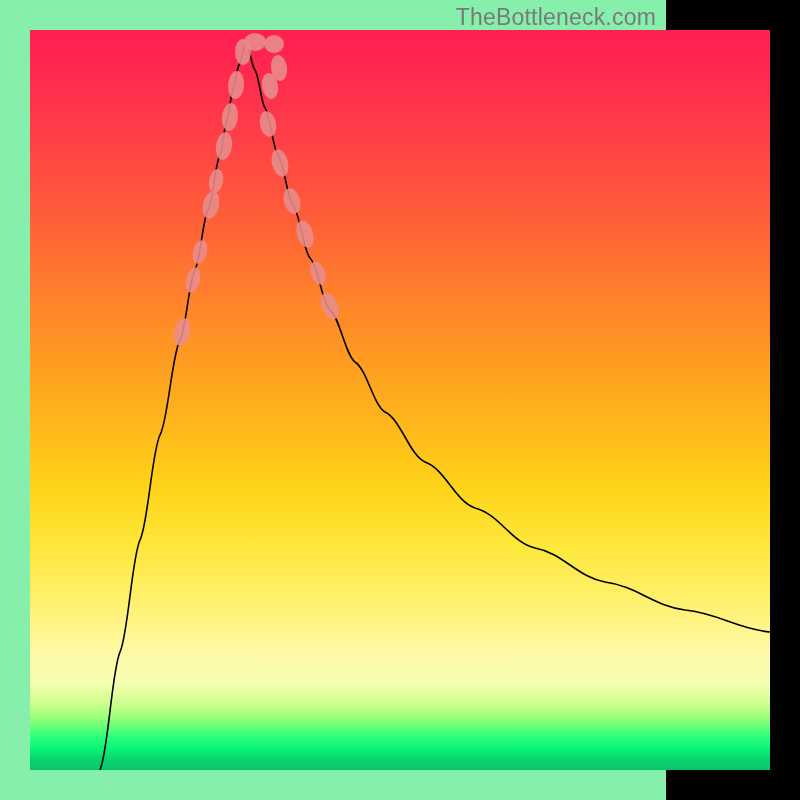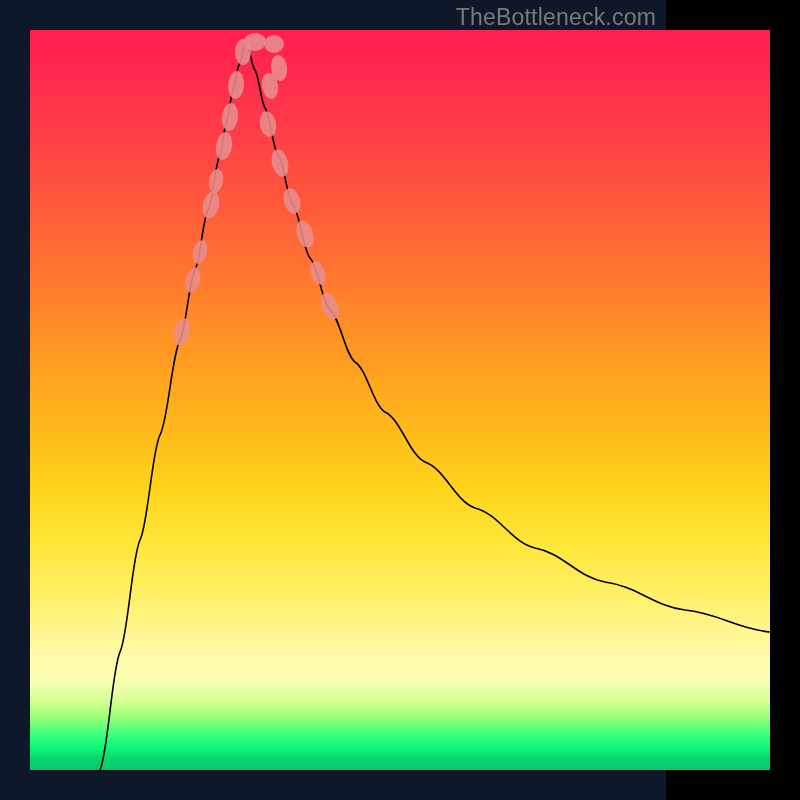--- a/index.html
+++ b/index.html
@@ -8,21 +8,21 @@
     width: 800px;
     height: 800px;
     background: #000;
     overflow: hidden;
     font-family: Arial, Helvetica, sans-serif;
   }
   .frame {
     position: relative;
     width: 666px;
     height: 800px;
-    background: #0f172a;
+    background: #86efac;
   }
   .plot-area {
     position: absolute;
     left: 30px;
     top: 30px;
     width: 740px;
     height: 740px;
     
     background: linear-gradient(to bottom,
       #ff1f52 0%,

